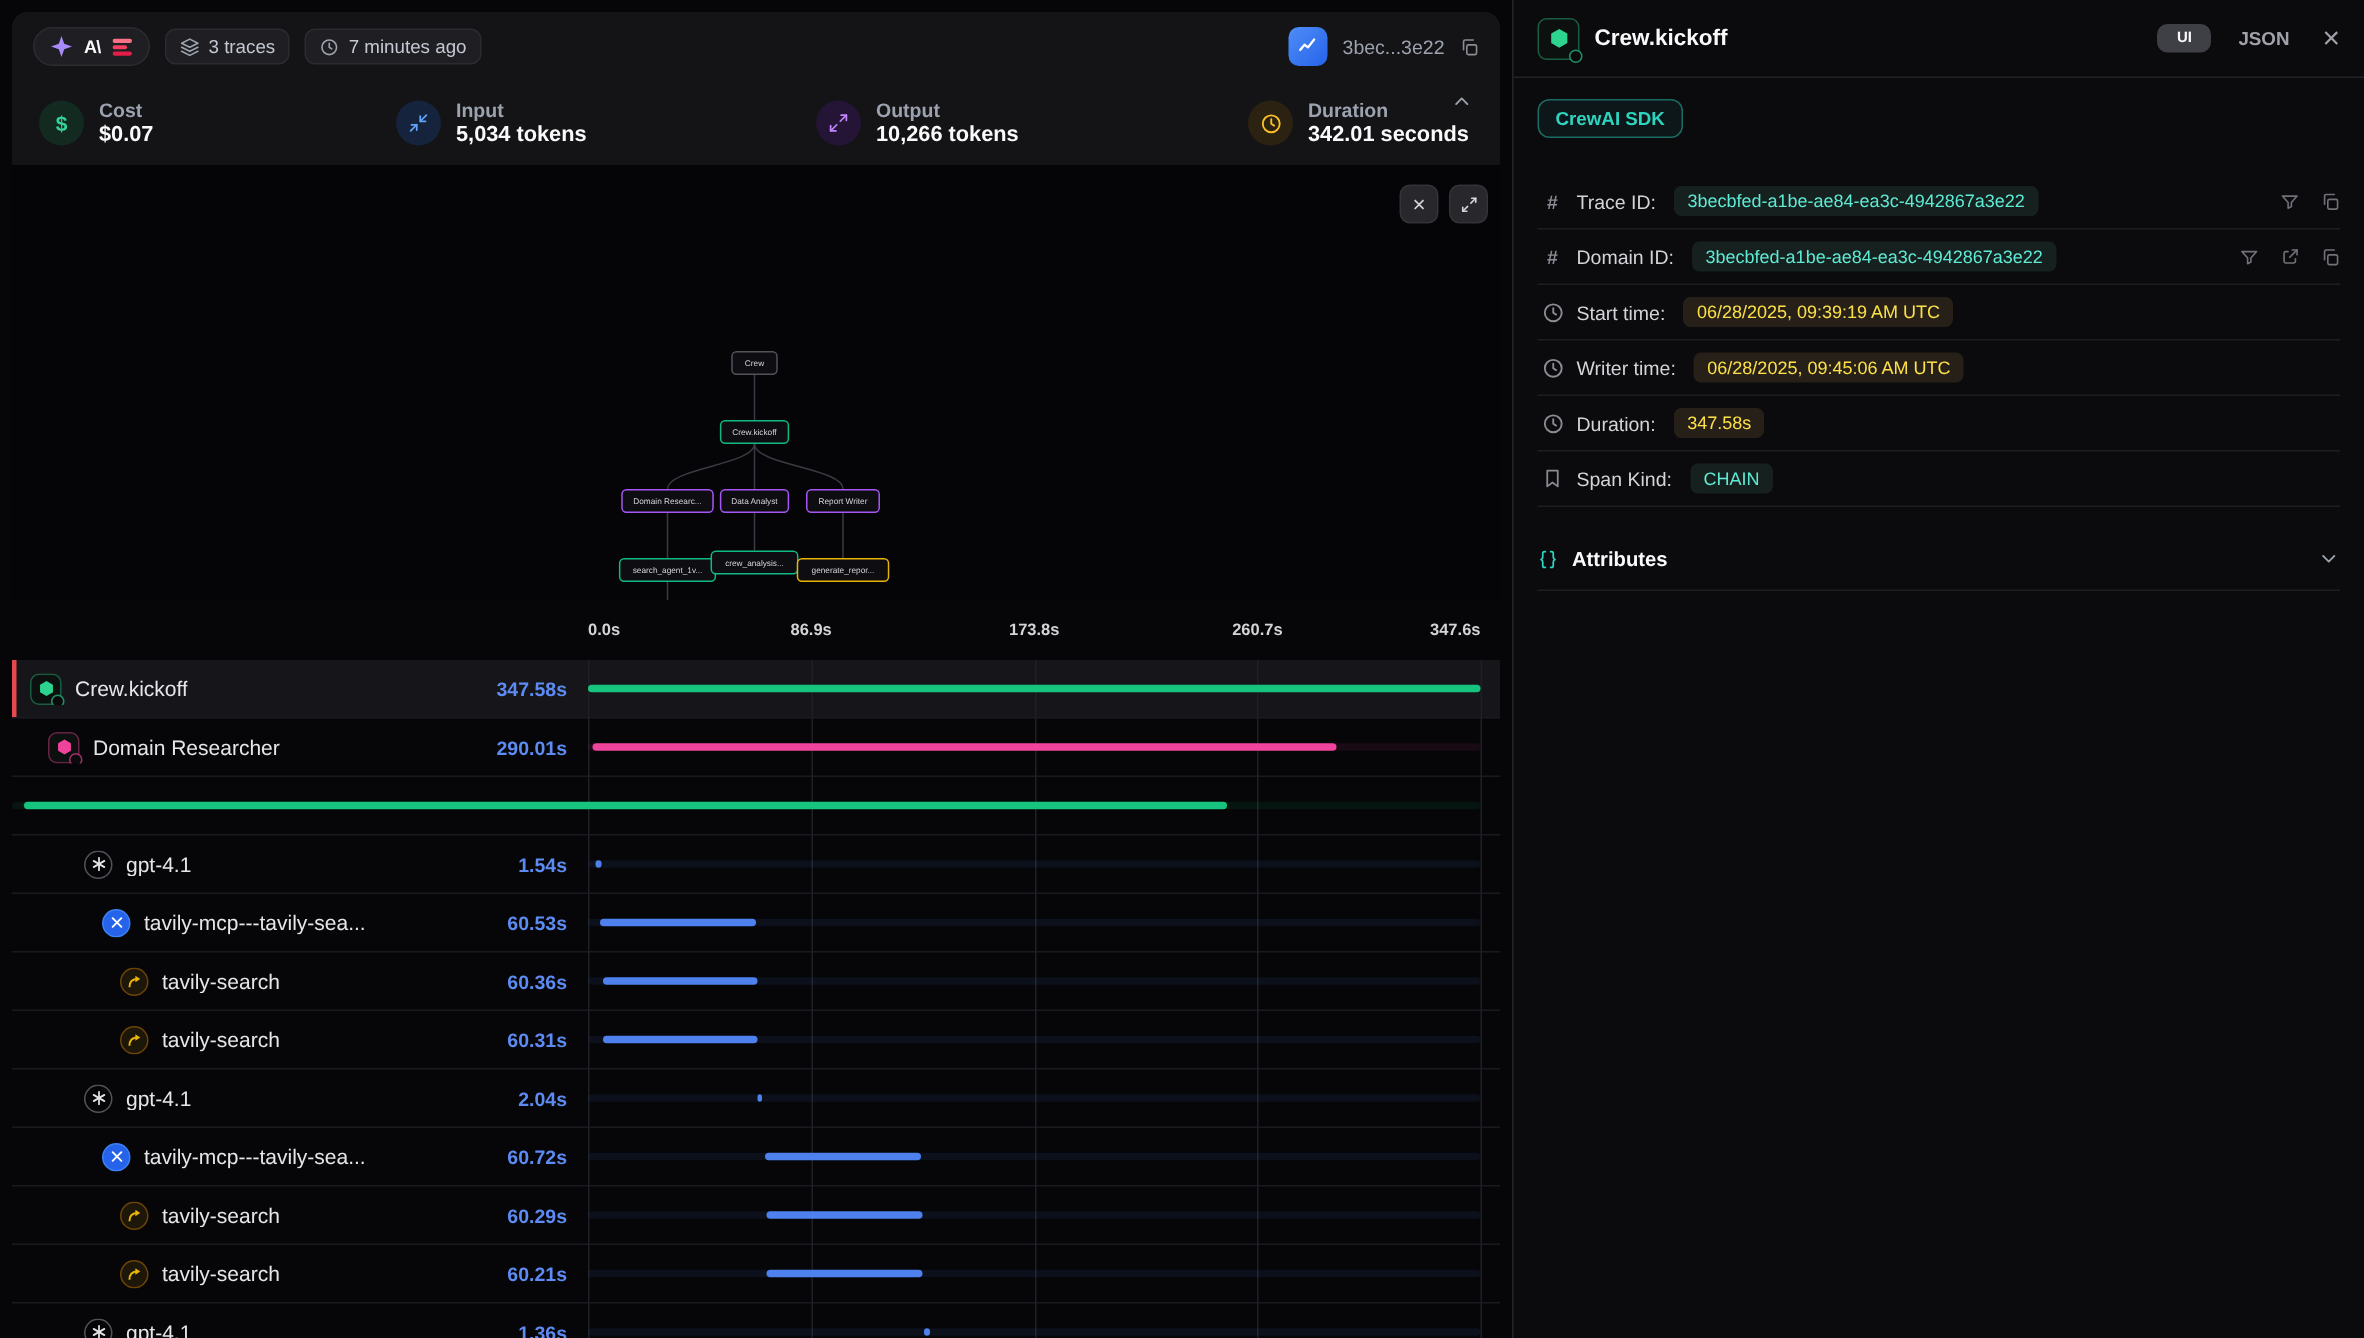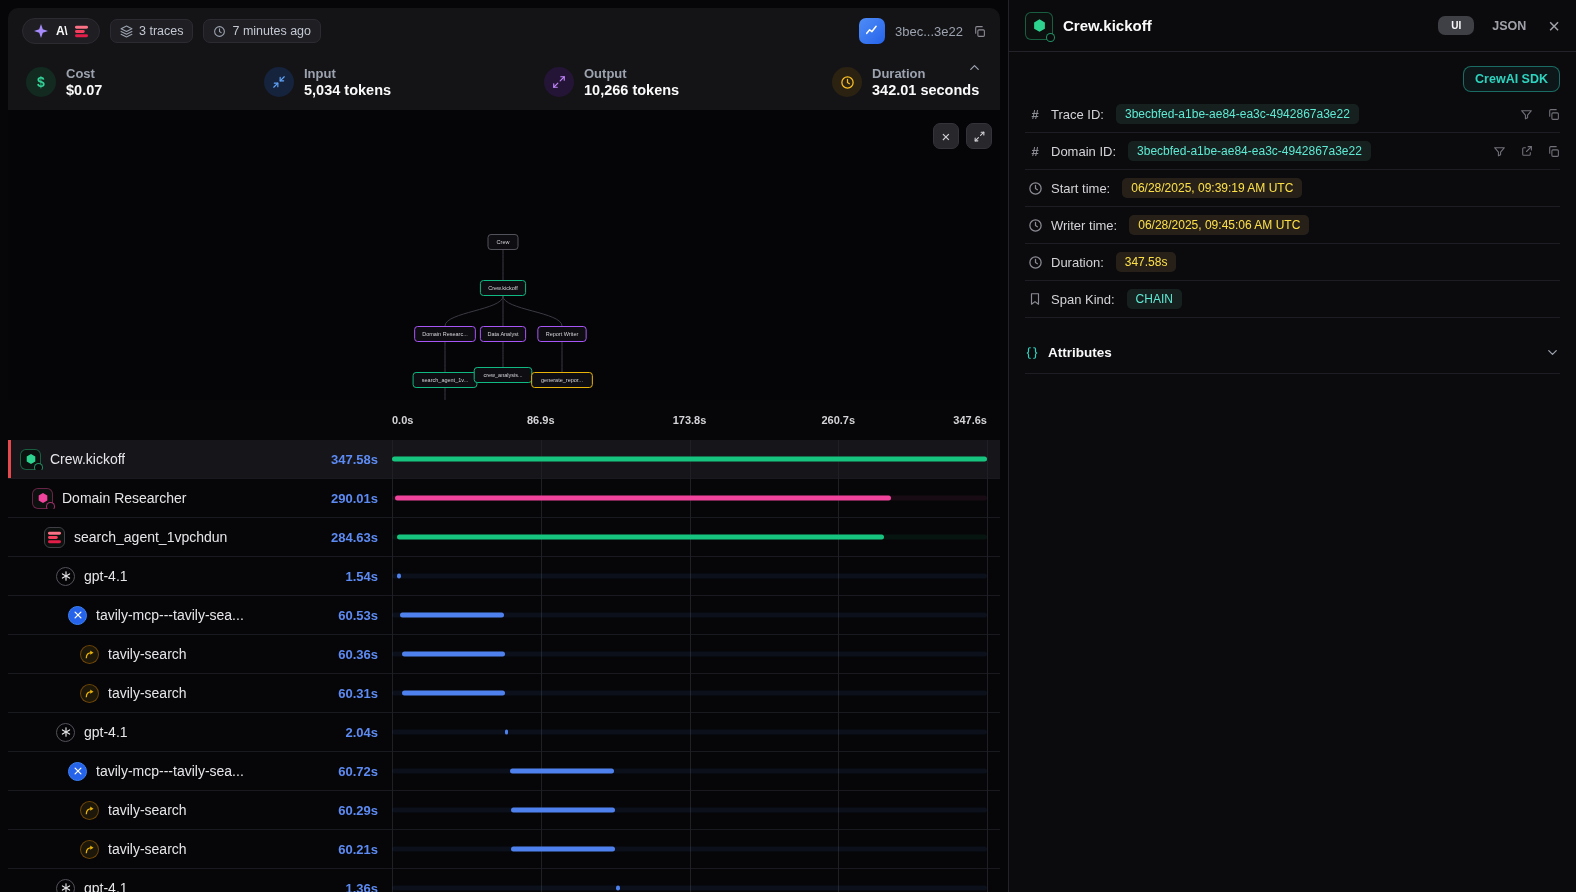--- a/index.html
+++ b/index.html
@@ -64,21 +64,21 @@
   .circ{display:inline-flex;align-items:center;justify-content:center;width:19px;height:19px;
     border-radius:50%;border:1px solid;flex:none}
 
   
   .p-header{height:52px;display:flex;align-items:center;gap:10px;padding:0 16px;border-bottom:1px solid #222228}
   .p-title{font-size:15px;font-weight:700;color:#fafafa;flex:1}
   .tab-ui{background:#3f3f46;color:#fafafa;font-size:10px;font-weight:700;padding:4px 13px;border-radius:7px;cursor:pointer}
   .tab-json{color:#a1a1aa;font-size:12.5px;font-weight:600;padding:4px 8px;cursor:pointer}
   .p-close{color:#a1a1aa;font-size:20px;line-height:1;cursor:pointer;margin-left:4px}
   .p-body{padding:14px 16px 0 16px}
-  .sdk-row{display:flex;justify-content:flex-end;margin-bottom:4px}
+  .sdk-row{display:flex;margin-bottom:24px}
   .sdk-badge{color:#2dd4bf;border:1px solid rgba(45,212,191,.45);background:rgba(45,212,191,.06);
     font-size:12.5px;font-weight:700;padding:5px 11px;border-radius:8px}
   .p-row{height:37px;display:flex;align-items:center;border-bottom:1px solid #1d1d23}
   .p-ic{width:20px;display:inline-flex;justify-content:center;color:#8b8b94;flex:none}
   .hash{font-size:13px;font-weight:700;color:#8b8b94;font-style:normal}
   .p-label{color:#d4d4d8;font-size:13px;margin-left:6px;flex:none}
   .p-val{margin-left:12px;font-size:12px;padding:3px 9px;border-radius:5px;white-space:nowrap;
     overflow:hidden;text-overflow:ellipsis}
   .p-val.teal{color:#5eead4;background:#16211f}
   .p-val.orange{color:#fde047;background:#262019}
@@ -316,31 +316,20 @@
               </span>
               <span class="w-label">Domain Researcher</span>
               <span class="w-dur">290.01s</span>
             </div>
             <div class="w-barcol">
               <div class="w-track" style="background: rgba(240, 67, 156, 0.082);"></div>
               <div class="w-bar" style="left: 0.43153%; width: max(3.5px, 83.4321%); background: rgb(240, 67, 156);"></div>
             </div>
           </div>
           <div class="wrow">
-            <div class="w-name" style="padding-left: 36px;">
-              <span class="sq" style="border-color:#3f3f46">
-                <svg width="13" height="13" viewBox="0 0 12 12">
-                  <rect y="0.8" width="12" height="2.6" rx="1.3" fill="#fb7185"></rect>
-                  <rect y="4.7" width="9" height="2.6" rx="1.3" fill="#f43f5e"></rect>
-                  <rect y="8.6" width="12" height="2.6" rx="1.3" fill="#e11d48"></rect>
-                </svg>
-              </span>
-              <span class="w-label">search_agent_1vpchdun</span>
-              <span class="w-dur">284.63s</span>
-            </div>
             <div class="w-barcol">
               <div class="w-track" style="background: rgba(22, 196, 127, 0.082);"></div>
               <div class="w-bar" style="left: 0.863061%; width: max(3.5px, 81.8843%); background: rgb(22, 196, 127);"></div>
             </div>
           </div>
           <div class="wrow">
             <div class="w-name" style="padding-left: 48px;">
               <span class="circ" style="border-color:#52525b;background:#050507">
                 <svg width="10" height="10" viewBox="0 0 12 12" fill="none" stroke="#e4e4e7" stroke-width="1.4" stroke-linecap="round">
                   <path d="M6 1v10"></path>

